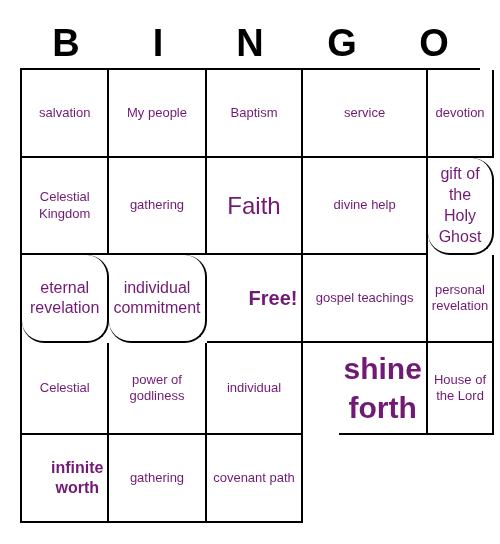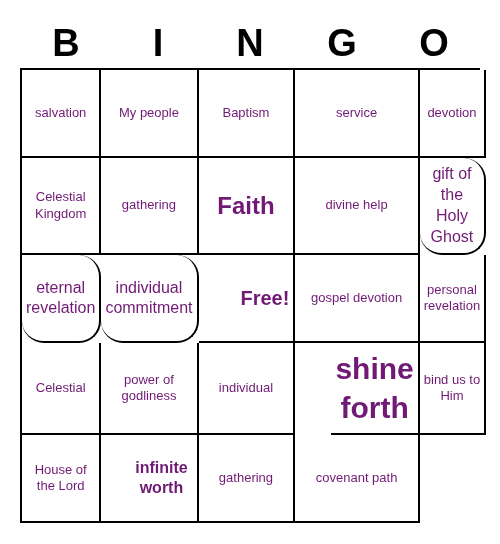--- a/index.html
+++ b/index.html
@@ -47,21 +47,21 @@
       color: #701a75;
       line-height: 1.3;
     }
     .bingo-cell.free {
       font-size: 20px;
       font-weight: bold;
       padding-left: 42px;
     }
     .bingo-cell.large-text {
       font-size: 24px;
-      font-weight: bold;
+      font-weight: normal;
     }
     .bingo-cell.xlarge-text {
       font-size: 30px;
       font-weight: bold;
       margin-left: 36px;
     }
     .bingo-cell.medium-text {
       font-size: 16px;
       font-weight: bold;
       padding-left: 29px;
@@ -89,25 +89,24 @@
       <div class="bingo-cell">service</div>
       <div class="bingo-cell">devotion</div>
       <div class="bingo-cell">Celestial Kingdom</div>
       <div class="bingo-cell">gathering</div>
       <div class="bingo-cell large-text">Faith</div>
       <div class="bingo-cell">divine help</div>
       <div class="bingo-cell small-text">gift of the Holy Ghost</div>
       <div class="bingo-cell small-text">eternal revelation</div>
       <div class="bingo-cell small-text">individual commitment</div>
       <div class="bingo-cell free">Free!</div>
-      <div class="bingo-cell">gospel devotion</div>
+      <div class="bingo-cell">gospel teachings</div>
       <div class="bingo-cell">personal revelation</div>
       <div class="bingo-cell">Celestial</div>
       <div class="bingo-cell">power of godliness</div>
       <div class="bingo-cell">individual</div>
       <div class="bingo-cell xlarge-text">shine forth</div>
-      <div class="bingo-cell">bind us to Him</div>
       <div class="bingo-cell">House of the Lord</div>
       <div class="bingo-cell medium-text">infinite worth</div>
       <div class="bingo-cell">gathering</div>
       <div class="bingo-cell">covenant path</div>
     </div>
 </div>
 
 </body></html>

